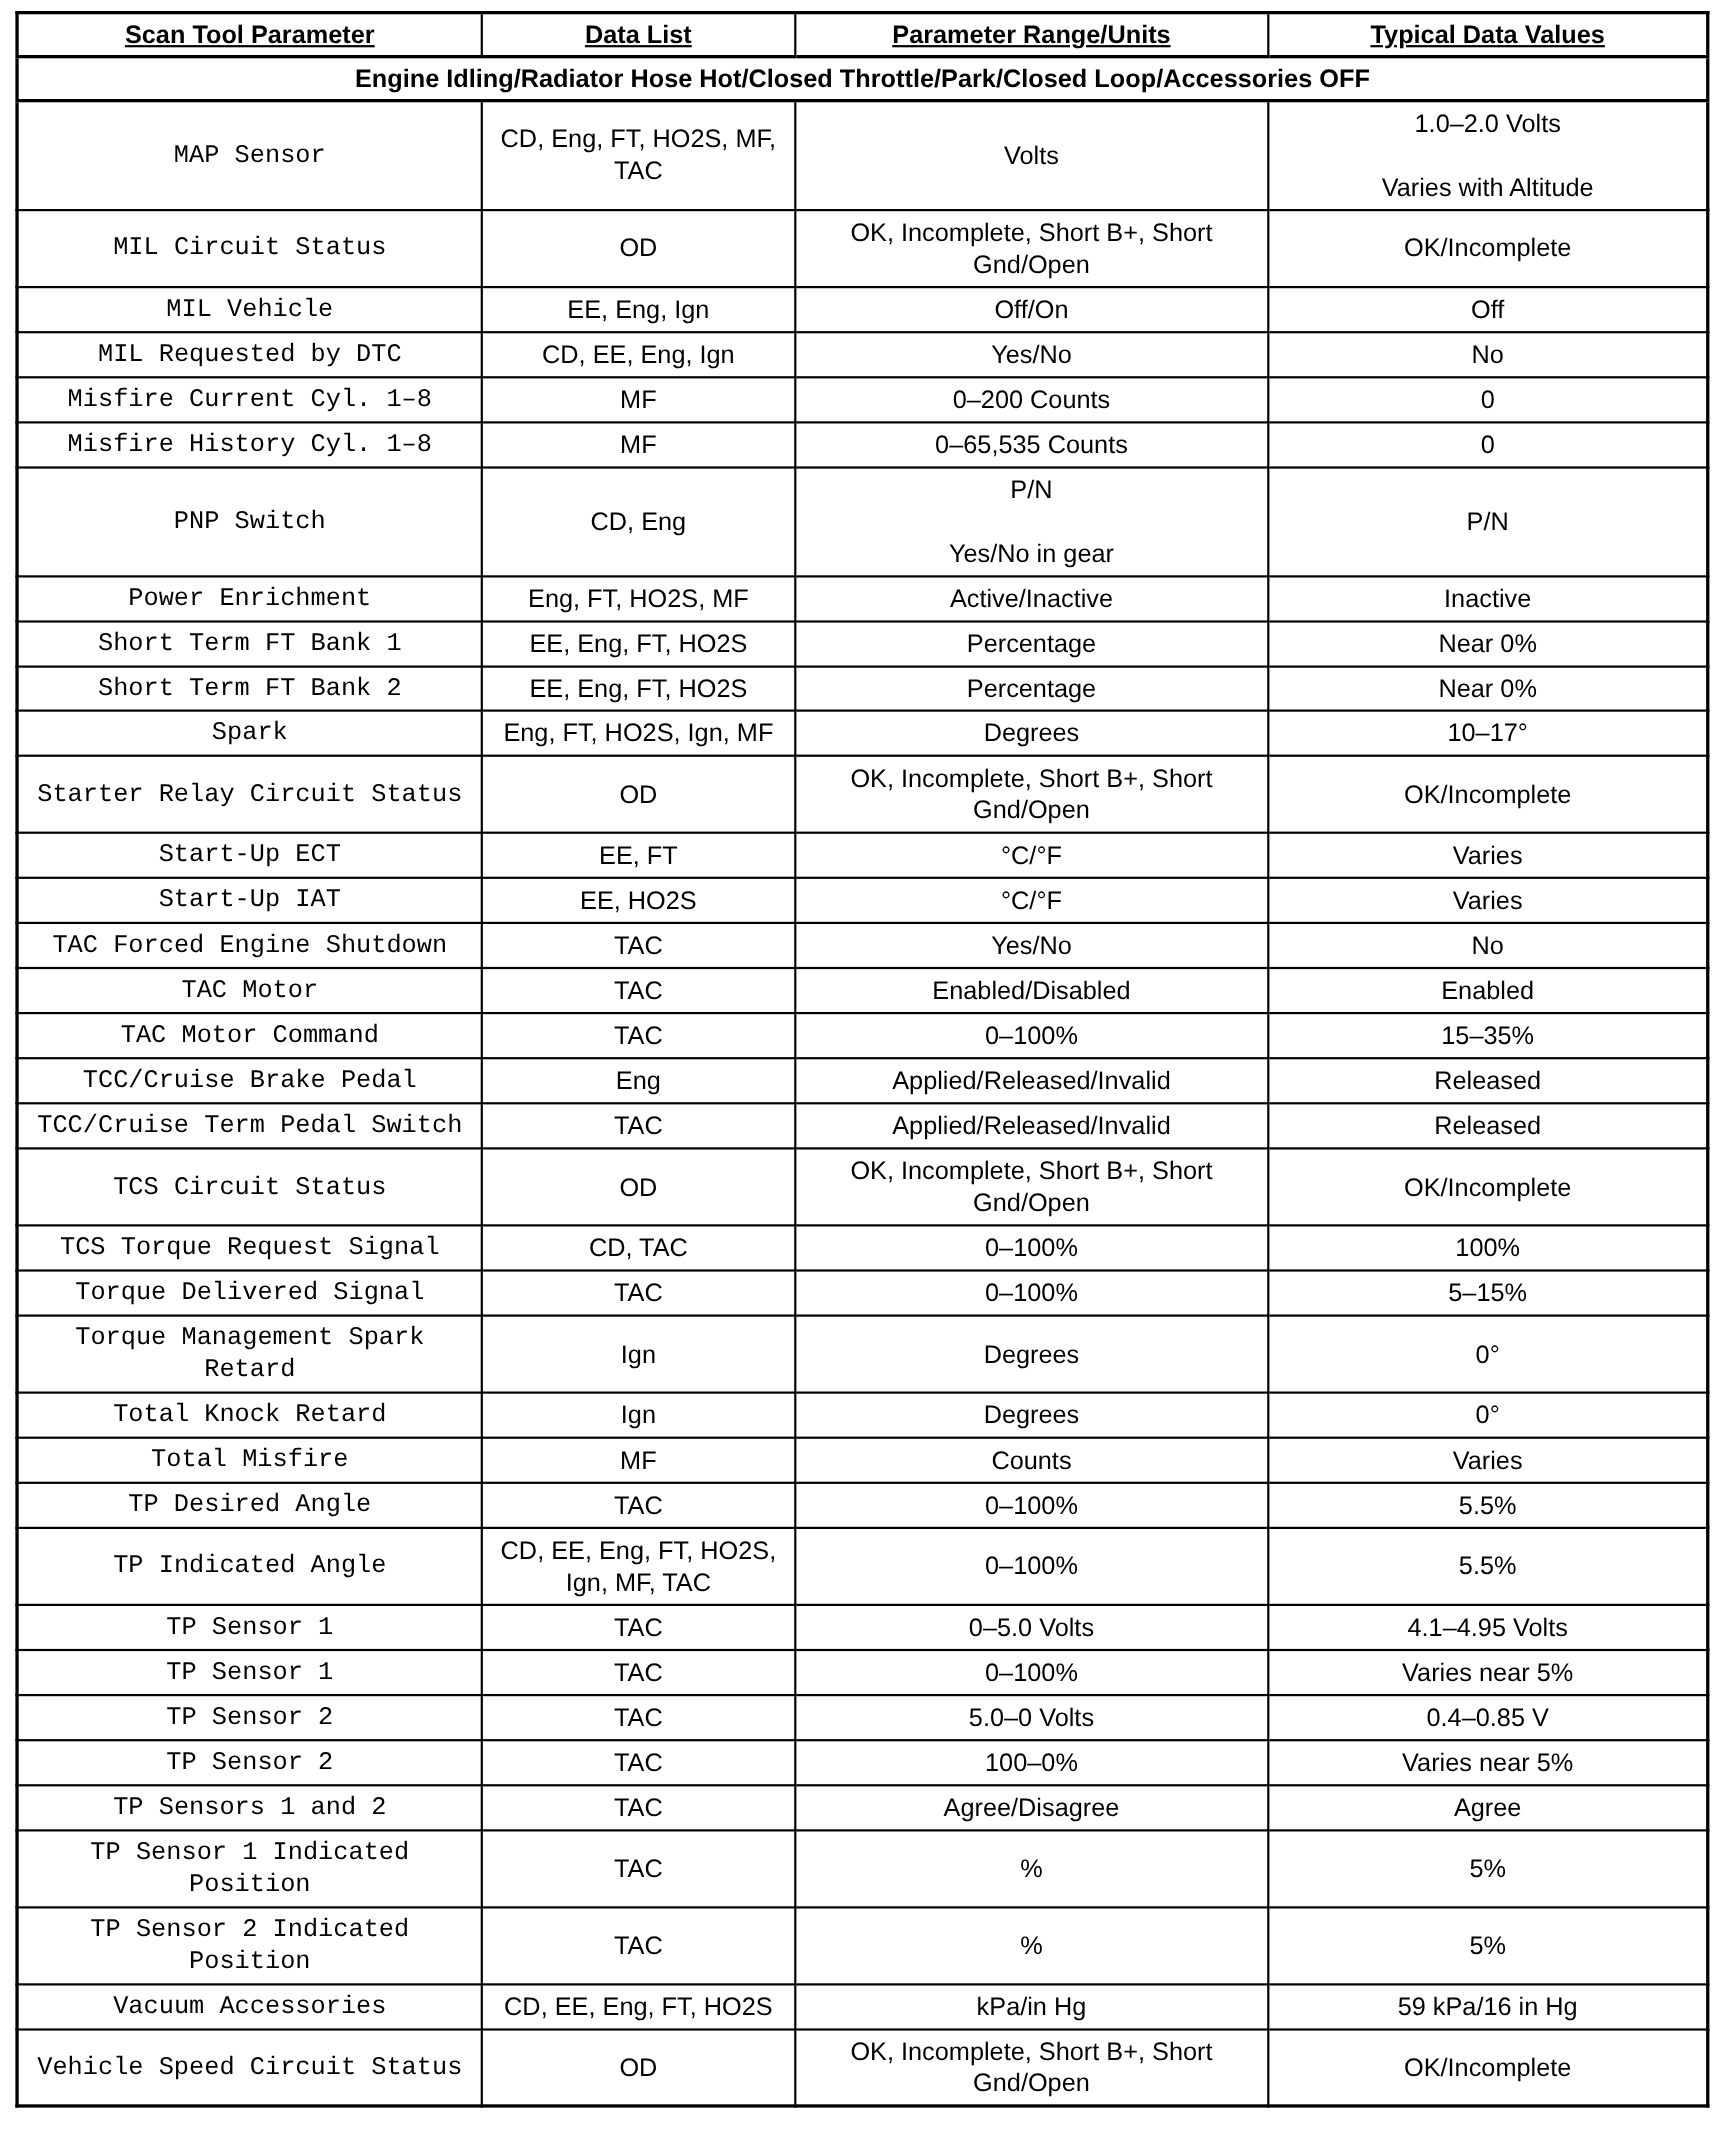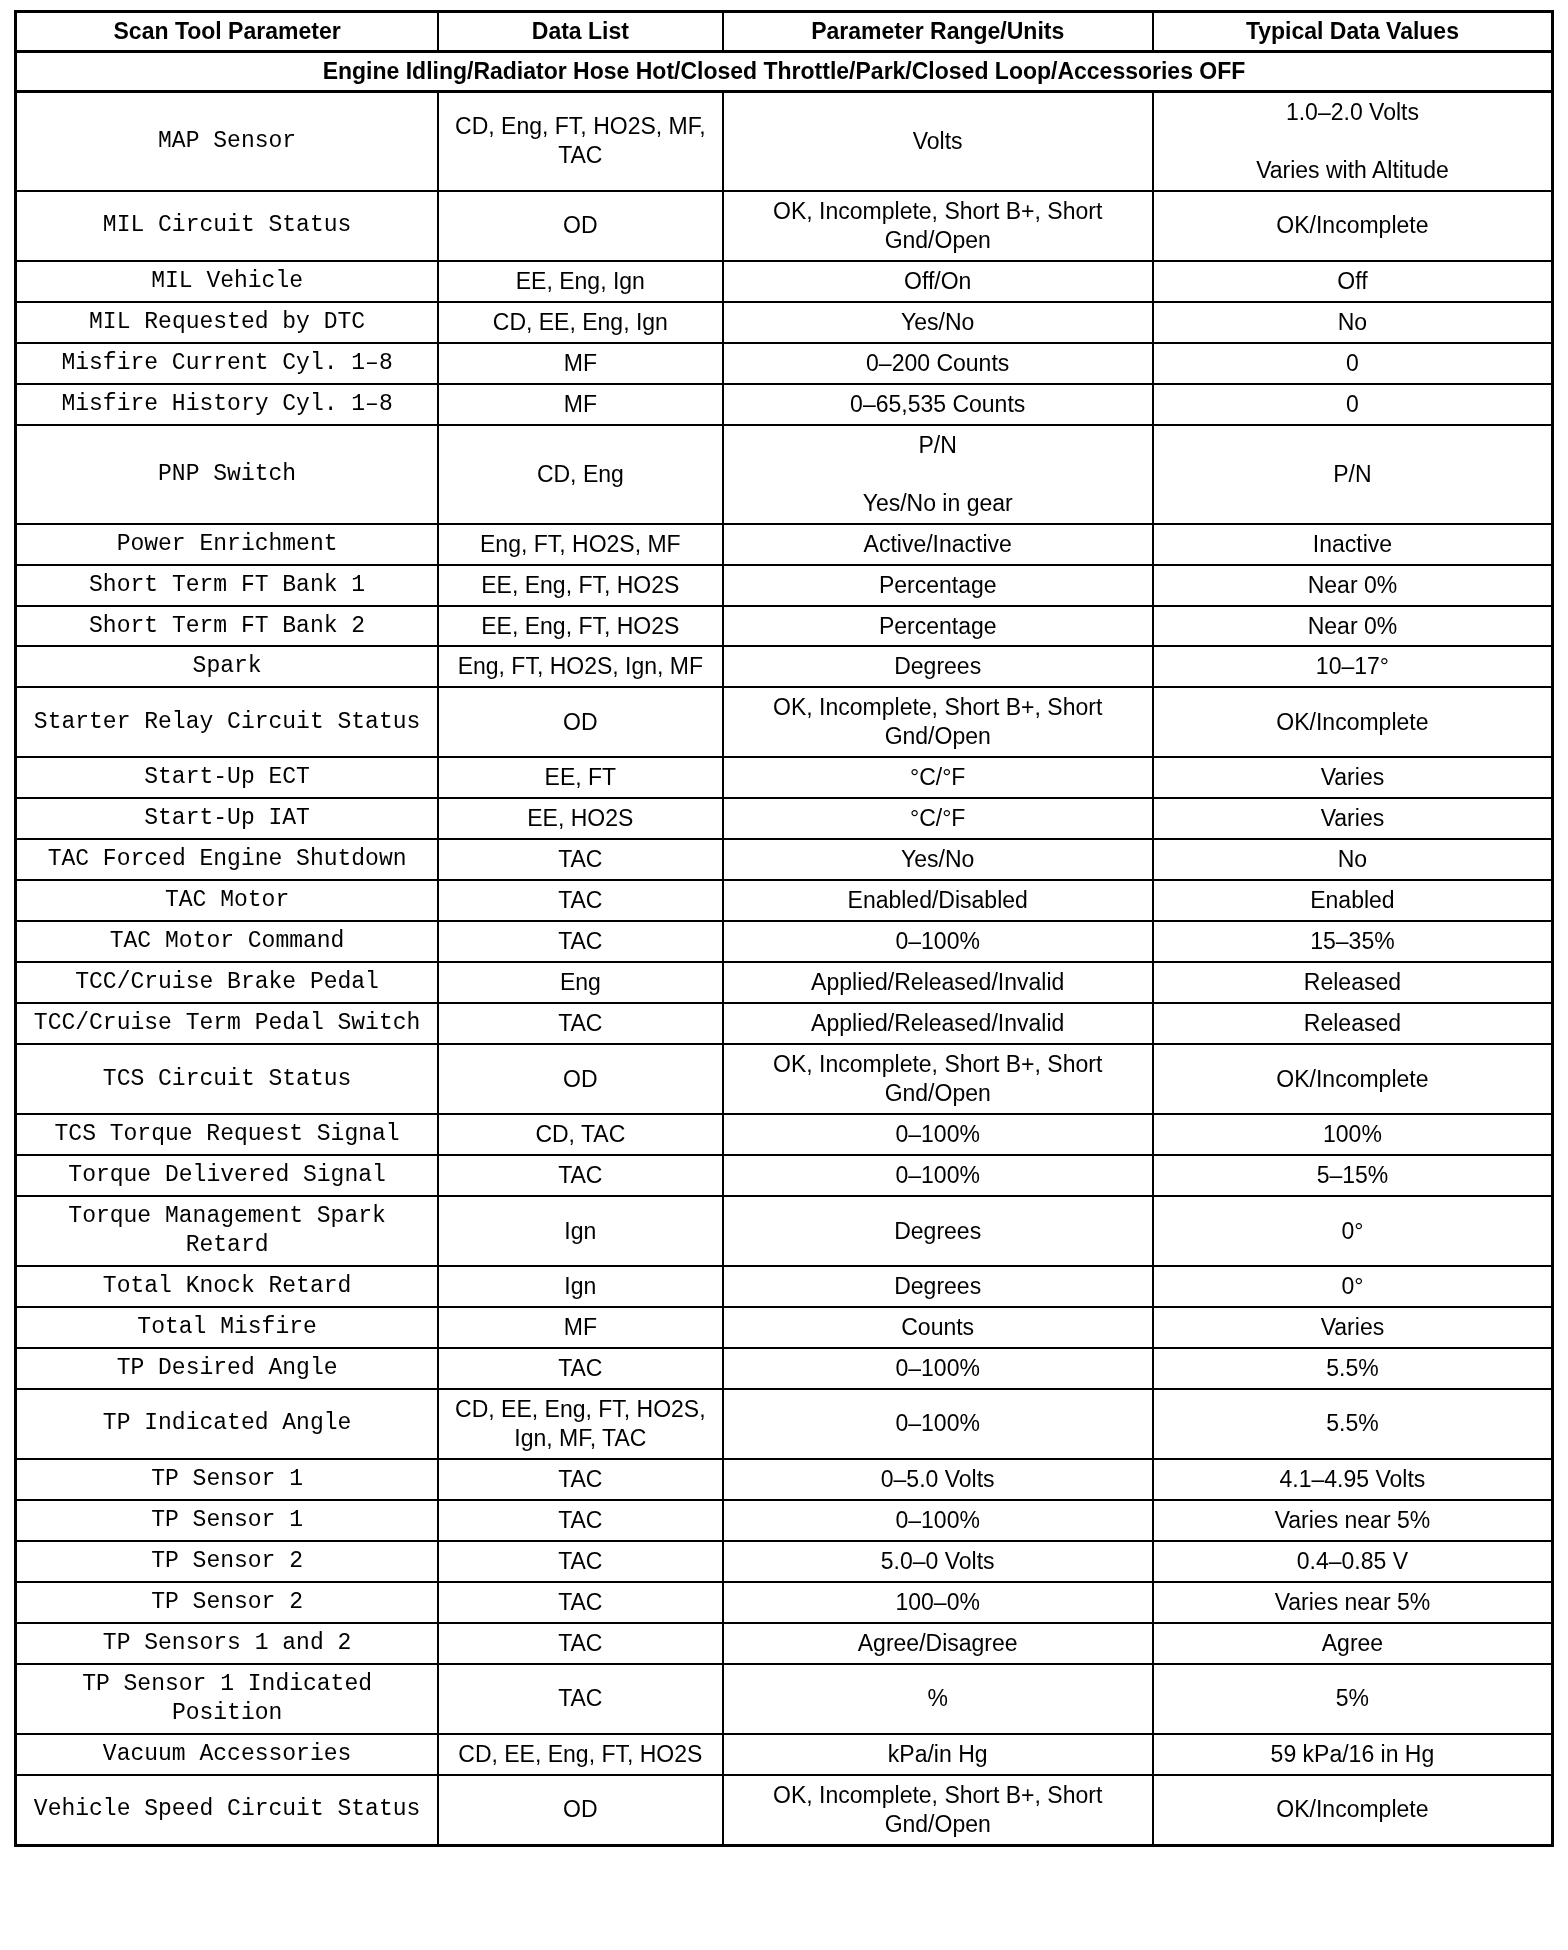--- a/index.html
+++ b/index.html
@@ -32,20 +32,21 @@
     white-space: pre-line;
     word-wrap: break-word;
   }
   table.scan-table th {
     font-weight: bold;
     text-align: center;
     padding: 4px 8px;
   }
   tr.header-row th {
     border-bottom: 3px solid #000000;
+    text-decoration: underline;
   }
   tr.condition-row th {
     border-bottom: 3px solid #000000;
   }
   .param-cell { text-align: center; font-family: Liberation Mono, monospace; }
   .center-cell { text-align: center; }
 </style>
 </head>
 <body>
 
@@ -265,20 +266,26 @@
           <td class="center-cell">Agree/Disagree</td>
           <td class="center-cell">Agree</td>
         </tr>
         <tr>
           <td class="param-cell">TP Sensor 1 Indicated Position</td>
           <td class="center-cell">TAC</td>
           <td class="center-cell">%</td>
           <td class="center-cell">5%</td>
         </tr>
         <tr>
+          <td class="param-cell">TP Sensor 2 Indicated Position</td>
+          <td class="center-cell">TAC</td>
+          <td class="center-cell">%</td>
+          <td class="center-cell">5%</td>
+        </tr>
+        <tr>
           <td class="param-cell">Vacuum Accessories</td>
           <td class="center-cell">CD, EE, Eng, FT, HO2S</td>
           <td class="center-cell">kPa/in Hg</td>
           <td class="center-cell">59 kPa/16 in Hg</td>
         </tr>
         <tr>
           <td class="param-cell">Vehicle Speed Circuit Status</td>
           <td class="center-cell">OD</td>
           <td class="center-cell">OK, Incomplete, Short B+, Short Gnd/Open</td>
           <td class="center-cell">OK/Incomplete</td>

